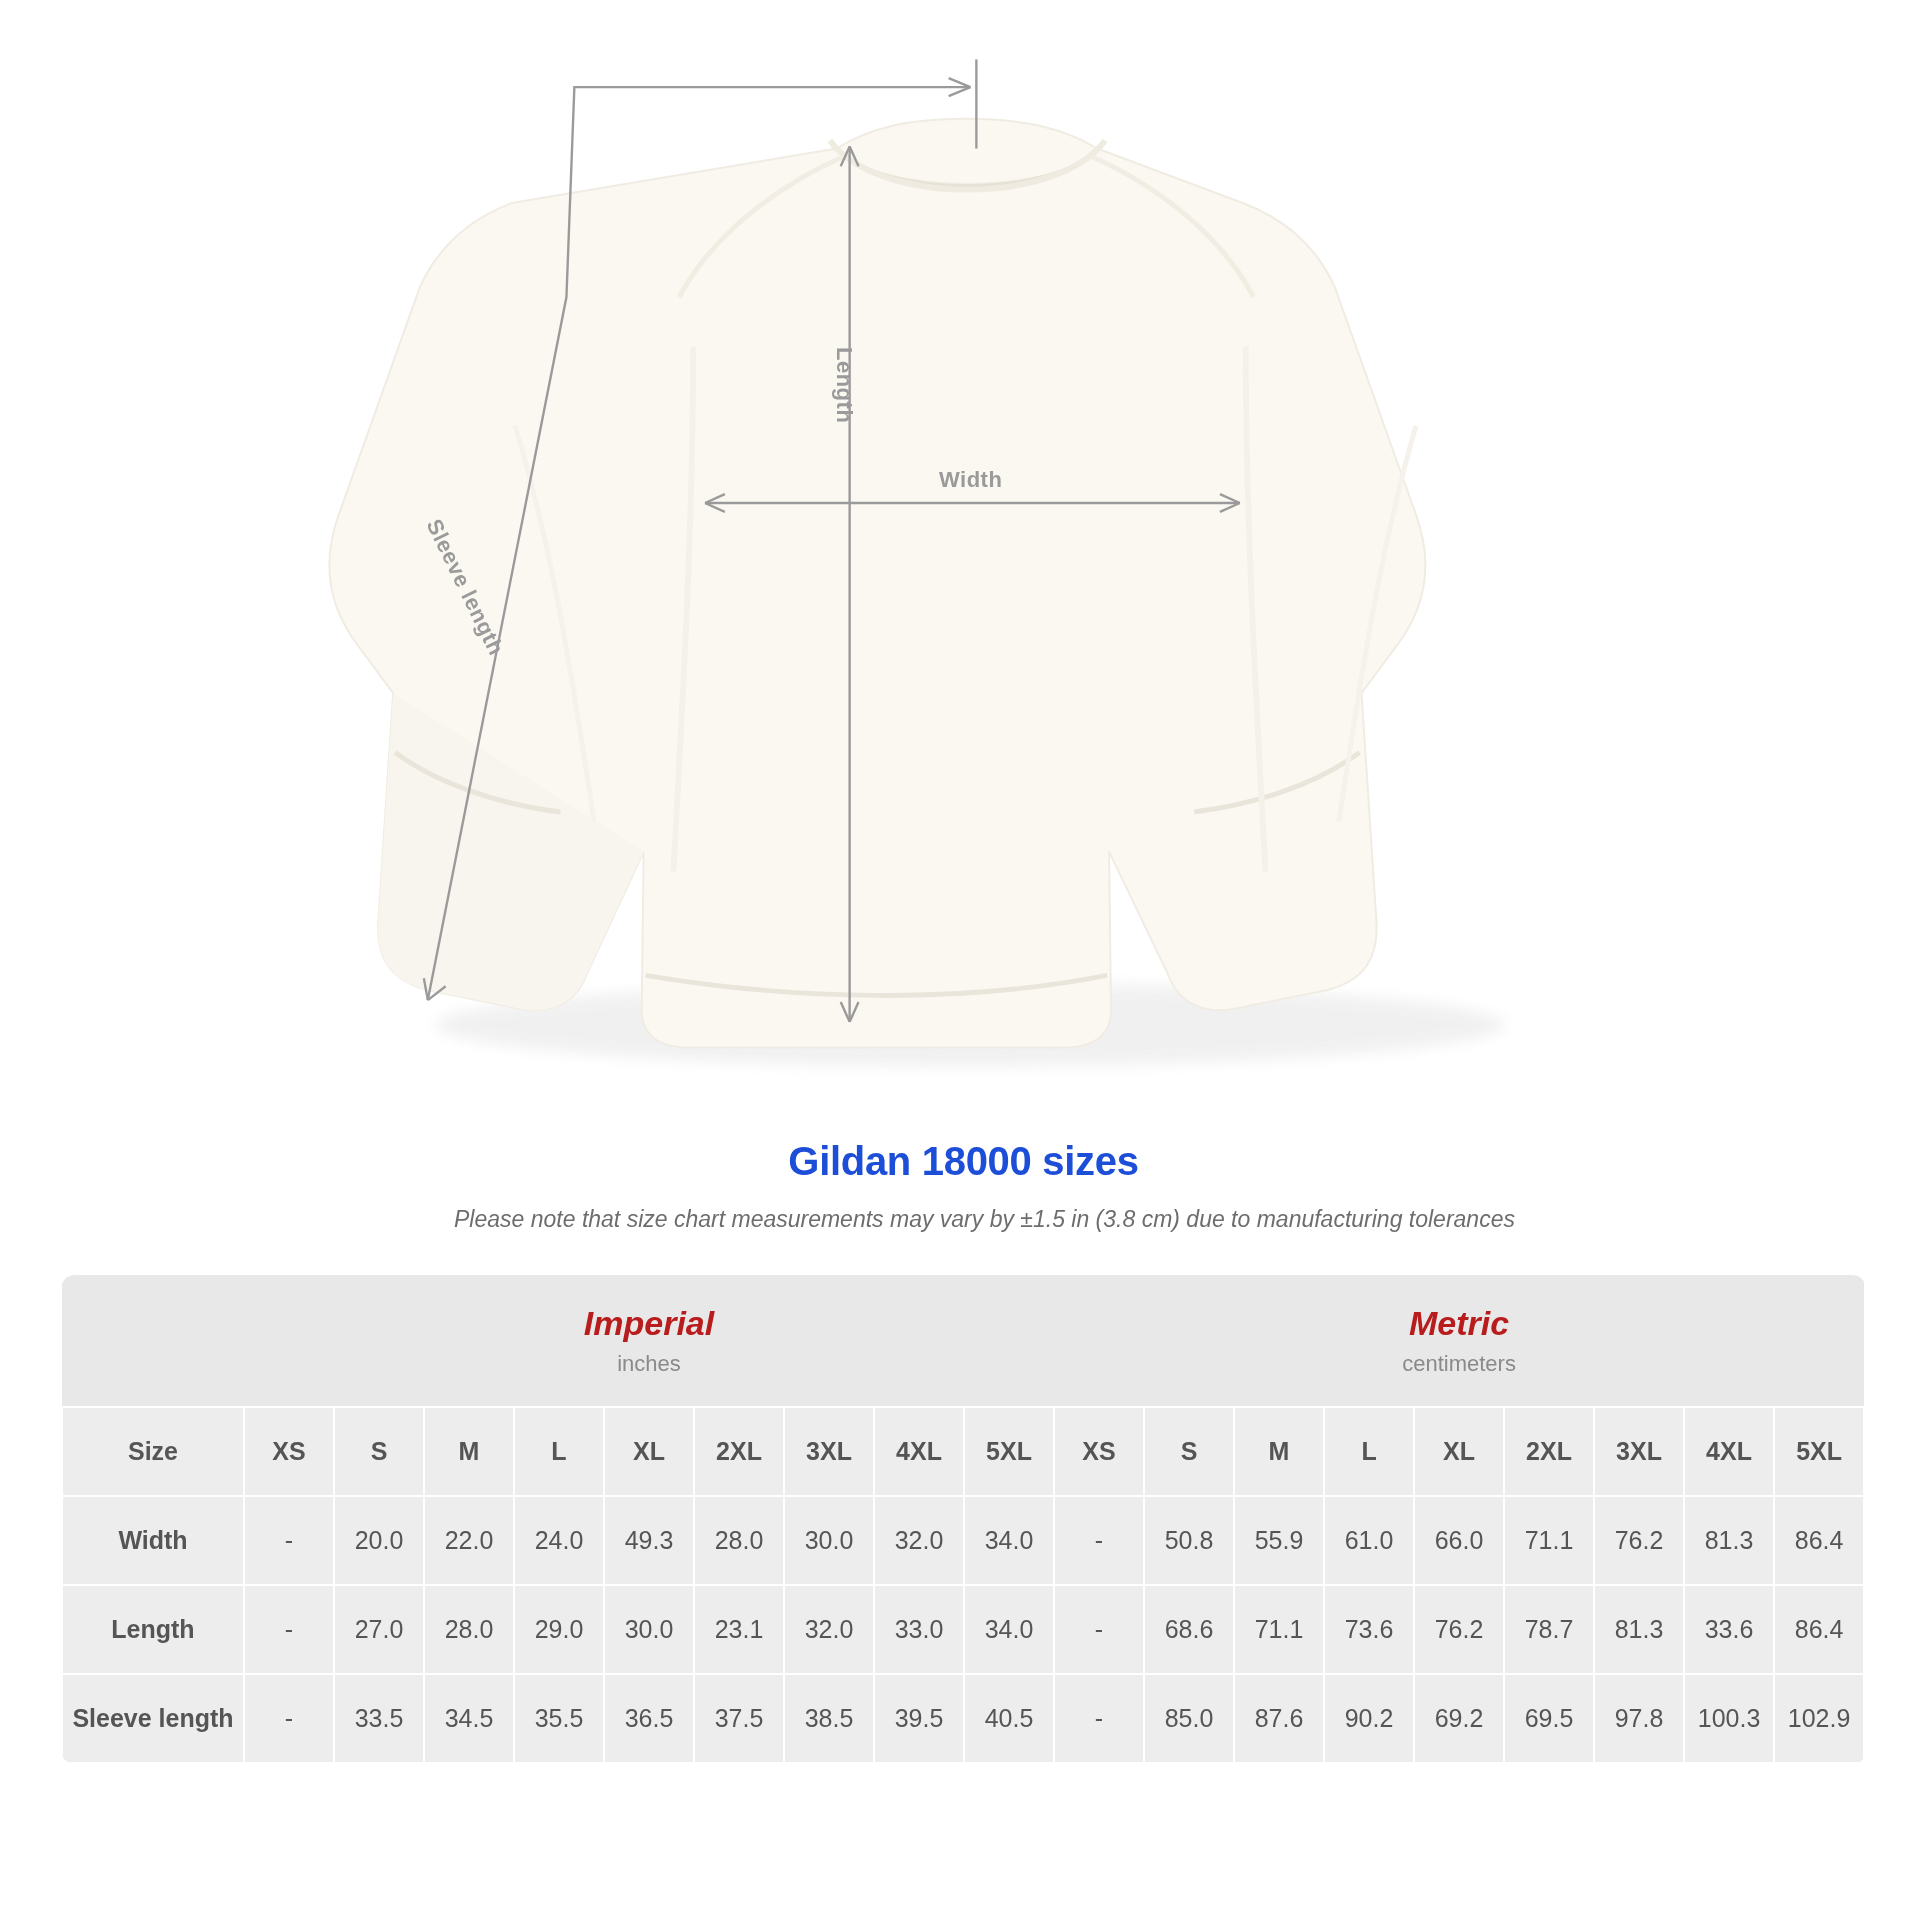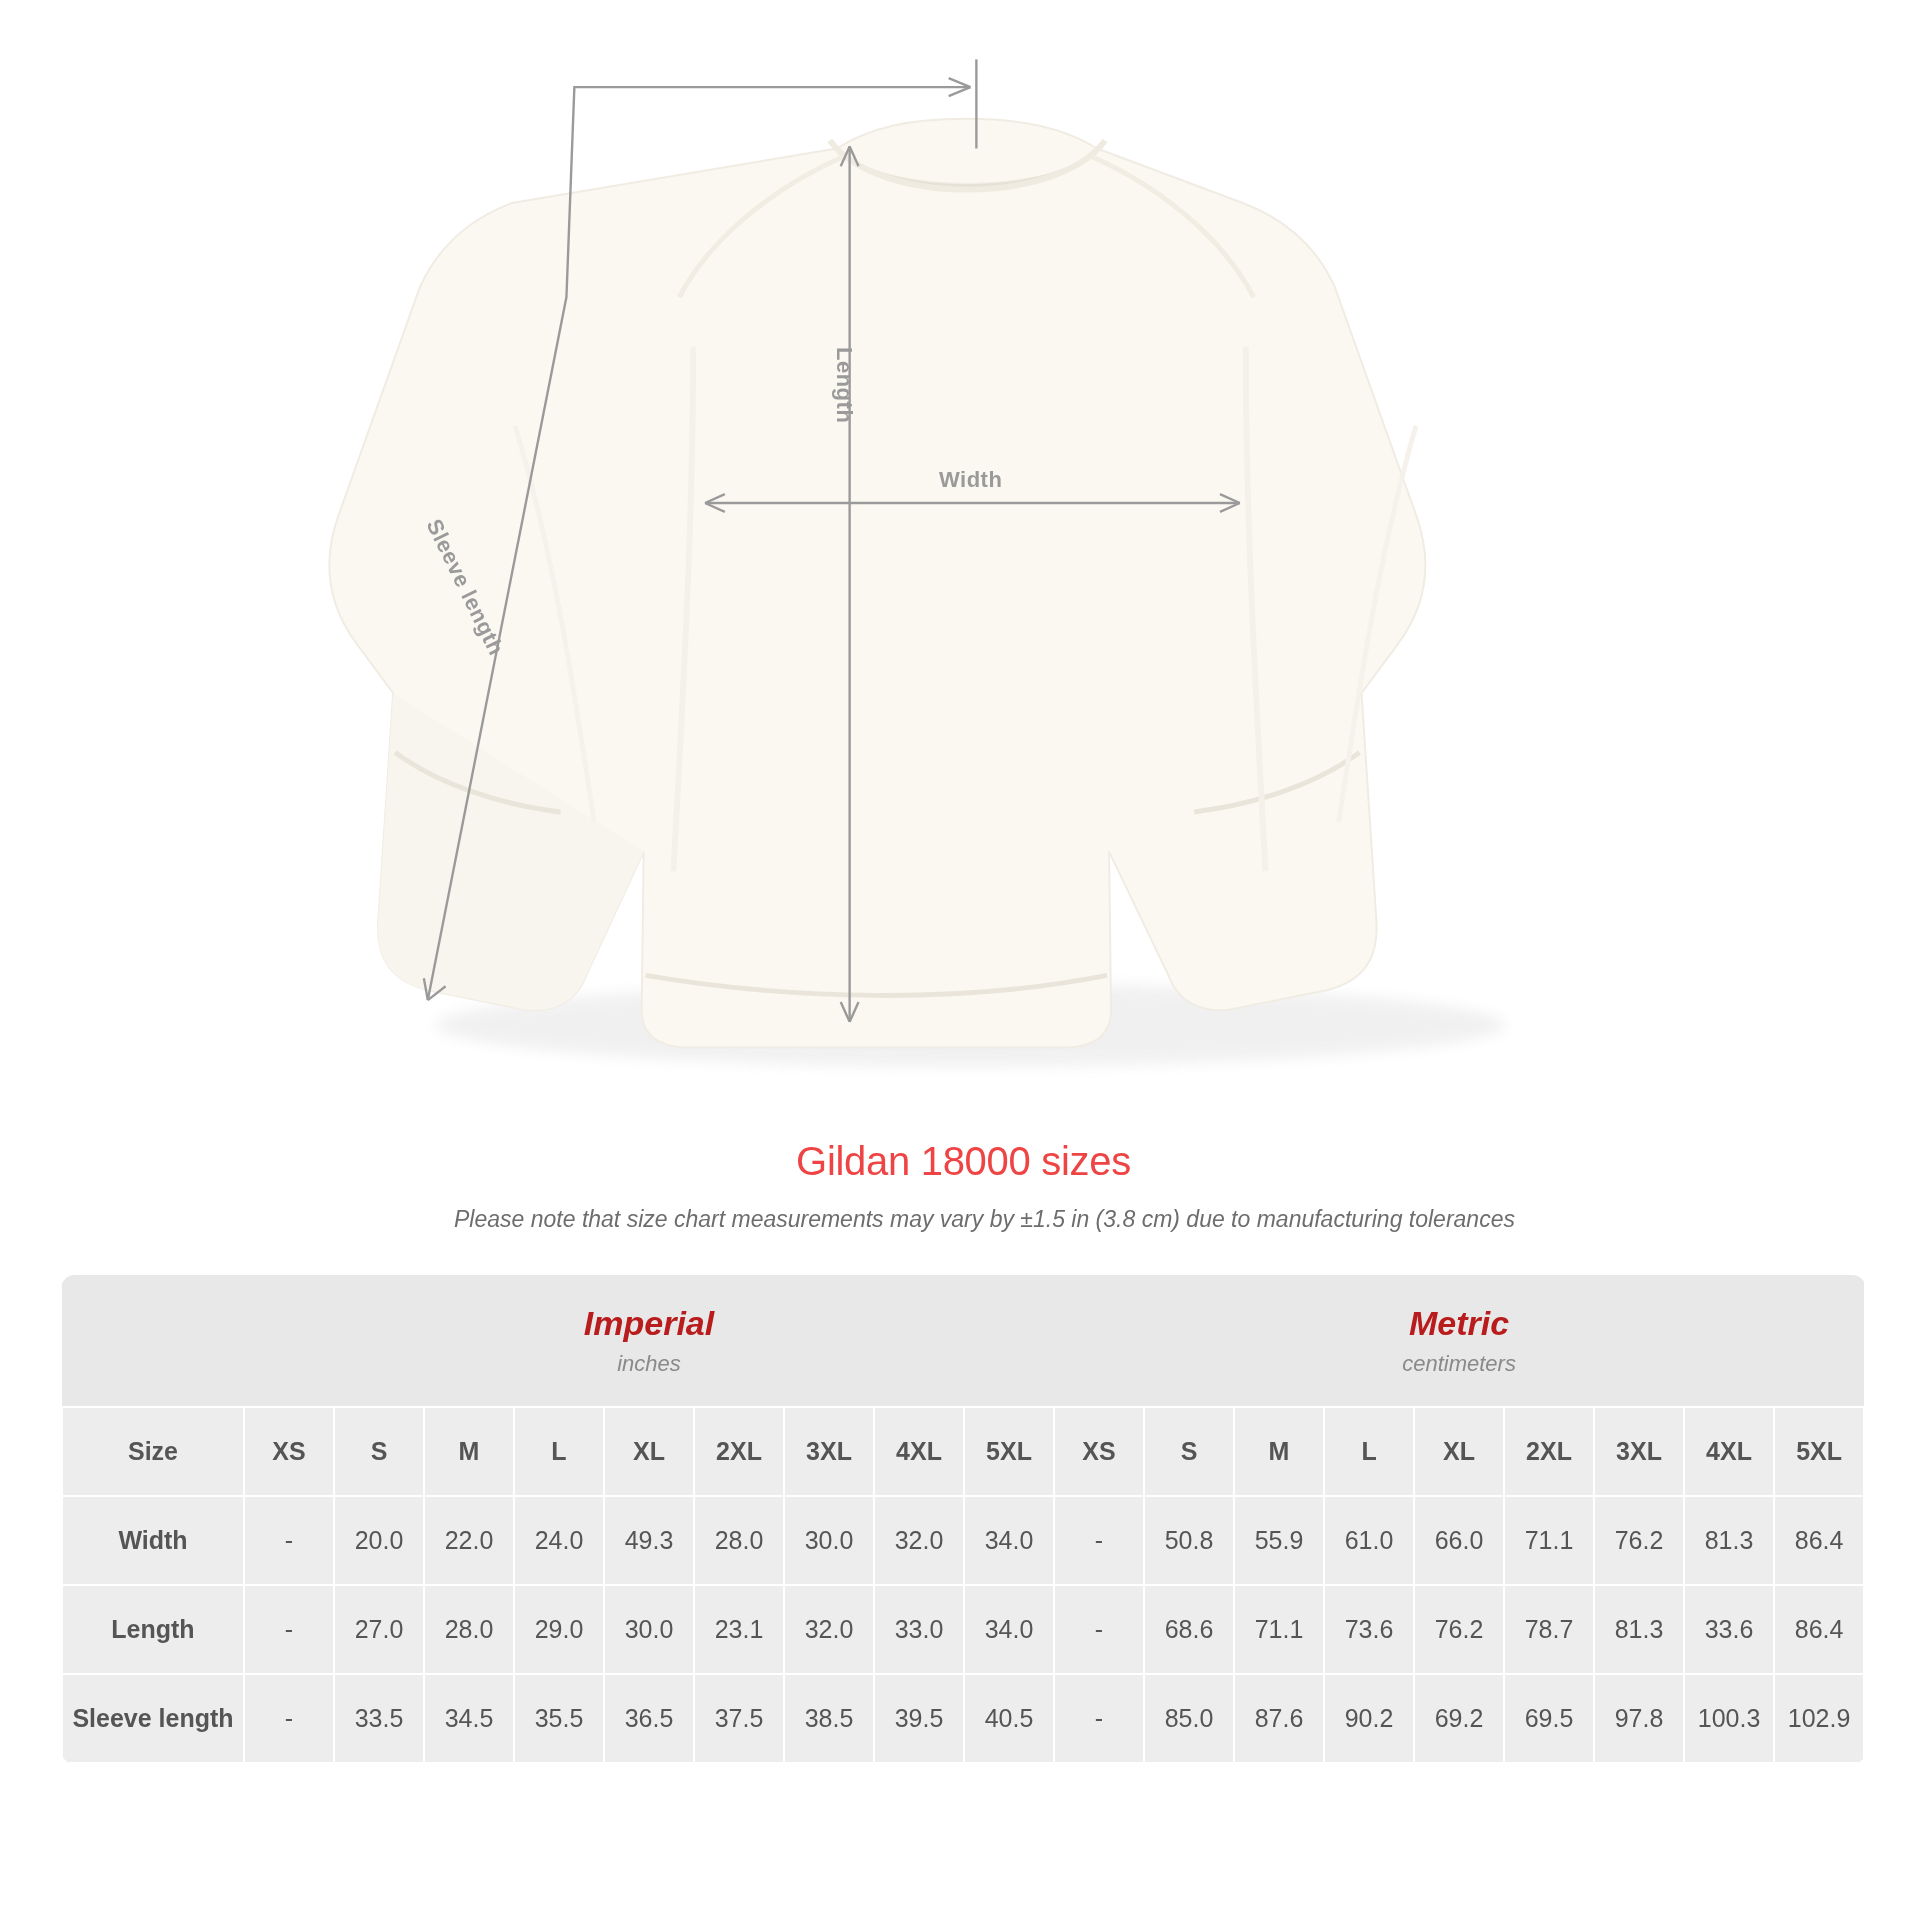--- a/index.html
+++ b/index.html
@@ -57,22 +57,22 @@
     transform-origin: left top;
   }
 
   
   .title-block {
     text-align: center;
     margin-top: 30px;
   }
   .chart-title {
     font-size: 40px;
-    font-weight: normal;
-    color: #ef4444;
+    font-weight: bold;
+    color: #1d4ed8;
     letter-spacing: -0.3px;
   }
   .chart-note {
     font-size: 23px;
     font-style: italic;
     color: #6d6d6d;
     margin-top: 22px;
     padding-left: 42px;
   }
 
@@ -102,21 +102,20 @@
     height: 131px !important;
   }
   .unit-head .unit-name {
     font-size: 34px;
     font-style: italic;
     font-weight: bold;
     color: #b91c1c;
   }
   .unit-head .unit-sub {
     font-size: 22px;
-    font-style: italic;
     color: #8a8a8a;
     margin-top: 8px;
   }
   .corner-cell {
     background: #e8e8e8 !important;
     border: none !important;
   }
   th.size-head {
     font-weight: bold;
     color: #6a6a6a;

